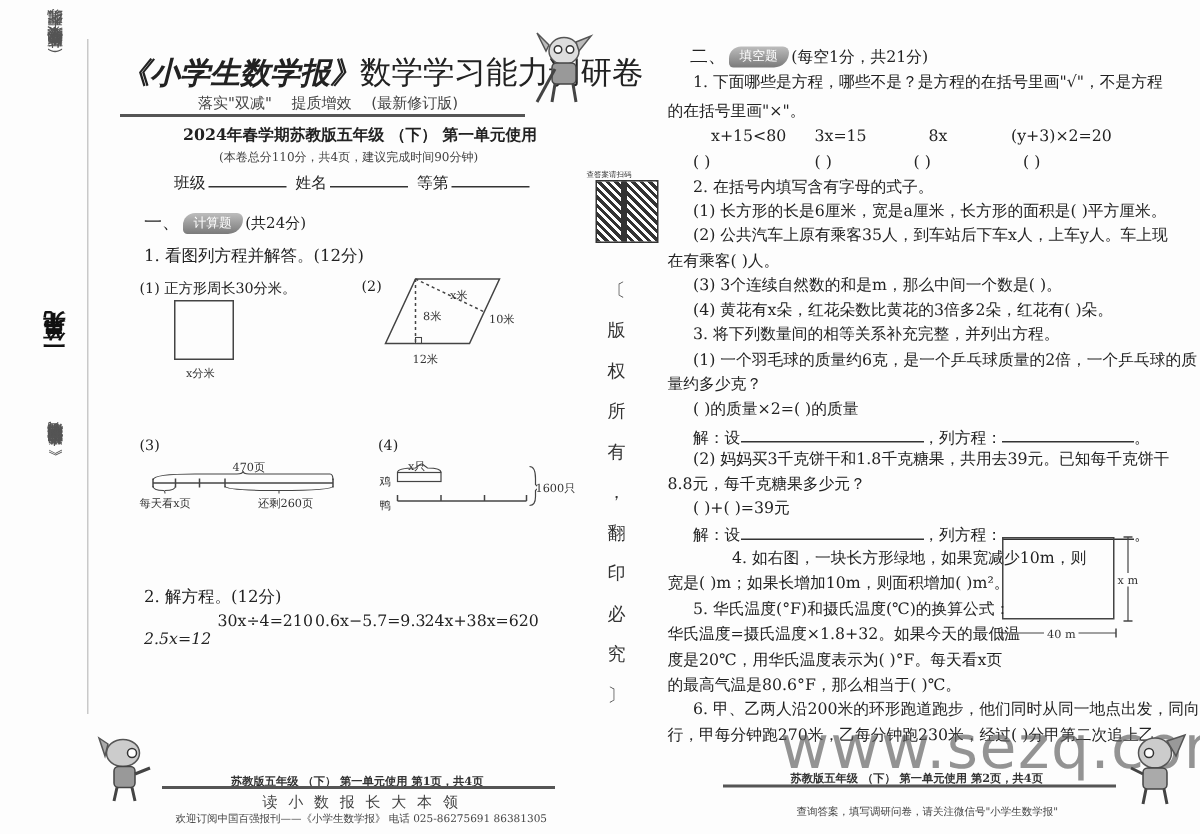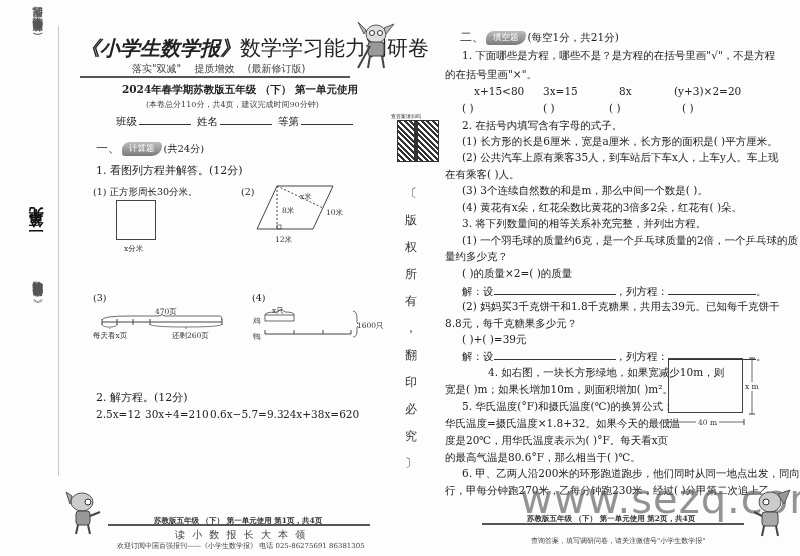--- a/index.html
+++ b/index.html
@@ -139,21 +139,21 @@
   <line x1="2" y1="25" x2="88" y2="25" stroke="#444"></line>
   <line x1="2" y1="21" x2="2" y2="25" stroke="#444"></line>
     <line x1="31" y1="21" x2="31" y2="25" stroke="#444"></line>
   <line x1="60" y1="21" x2="60" y2="25" stroke="#444"></line>
     <line x1="88" y1="21" x2="88" y2="25" stroke="#444"></line>
   <path d="M90 2 Q94 2 94 10 L94 14 L96 16 L94 18 L94 22 Q94 28 90 28" fill="none" stroke="#444" stroke-width="0.8"></path>
 </svg>
 <div class="abs dlabel" style="left:357px; top:321px;">1600只</div>
 
 <div class="abs q" style="left:96px; top:390px;">2. 解方程。(12分)</div>
-<div class="abs qs" style="left:96px; top:408px; font-size:10.5px;">2.5x=12</div>
+<div class="abs qs" style="left:96px; top:420px; font-size:10.5px;font-style:italic;">2.5x=12</div>
 <div class="abs qs" style="left:145px; top:408px; font-size:10.5px;">30x÷4=210</div>
 <div class="abs qs" style="left:210px; top:408px; font-size:10.5px;">0.6x−5.7=9.3</div>
 <div class="abs qs" style="left:283px; top:408px; font-size:10.5px;">24x+38x=620</div>
 
 <div class="abs mascot" style="left:64px; top:490px;">
   <svg width="40" height="46" viewBox="0 0 40 46">
     <ellipse cx="18" cy="12" rx="11" ry="9" fill="#ccc" stroke="#555"></ellipse>
     <path d="M8 6 L2 2 L6 14 Z" fill="#aaa" stroke="#555"></path>
     <circle cx="24" cy="12" r="3" fill="#fff" stroke="#333"></circle>
     <rect x="12" y="21" width="14" height="14" rx="3" fill="#999" stroke="#444"></rect>

